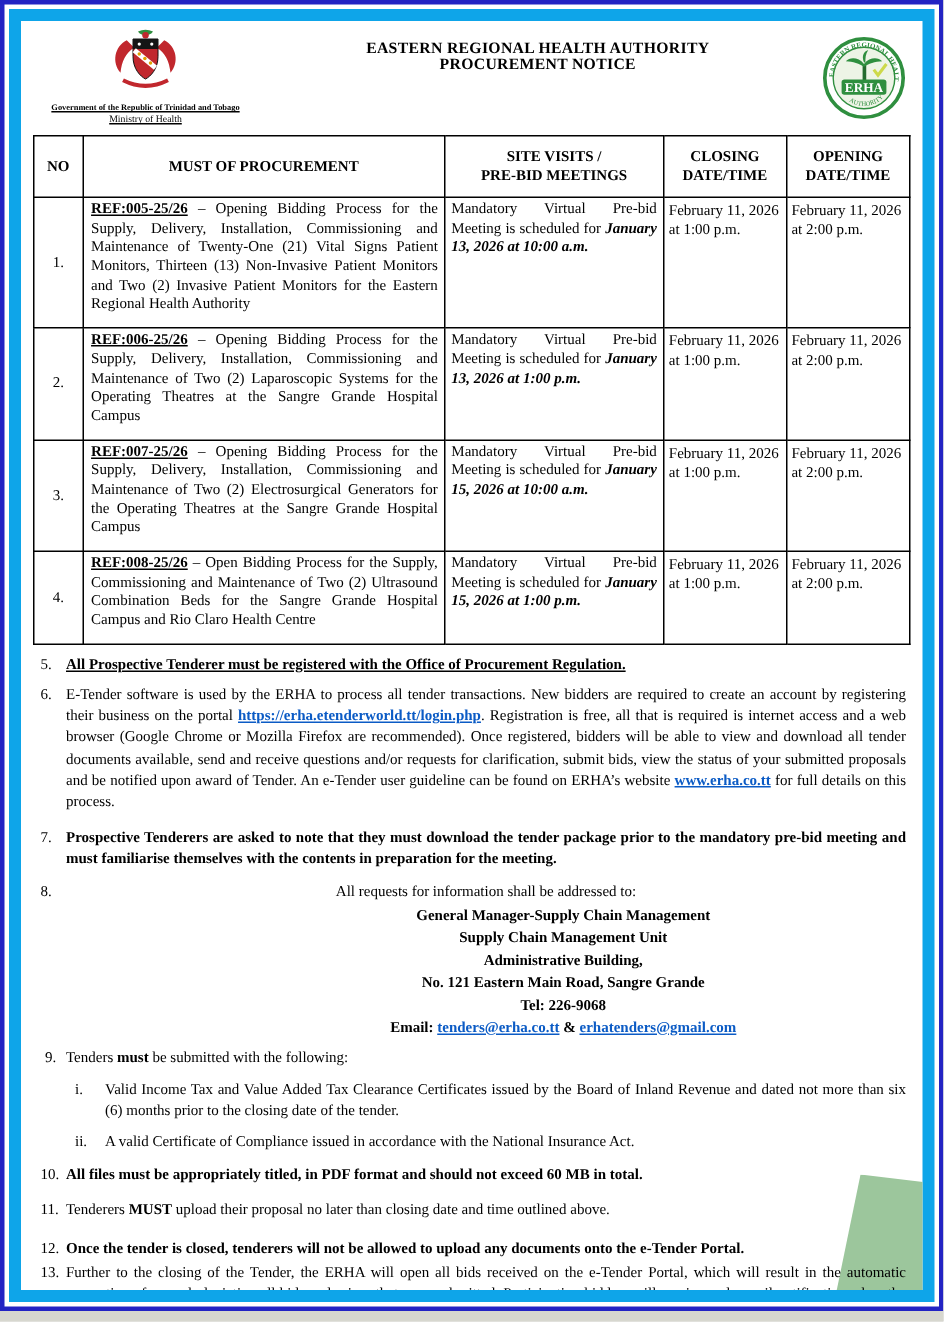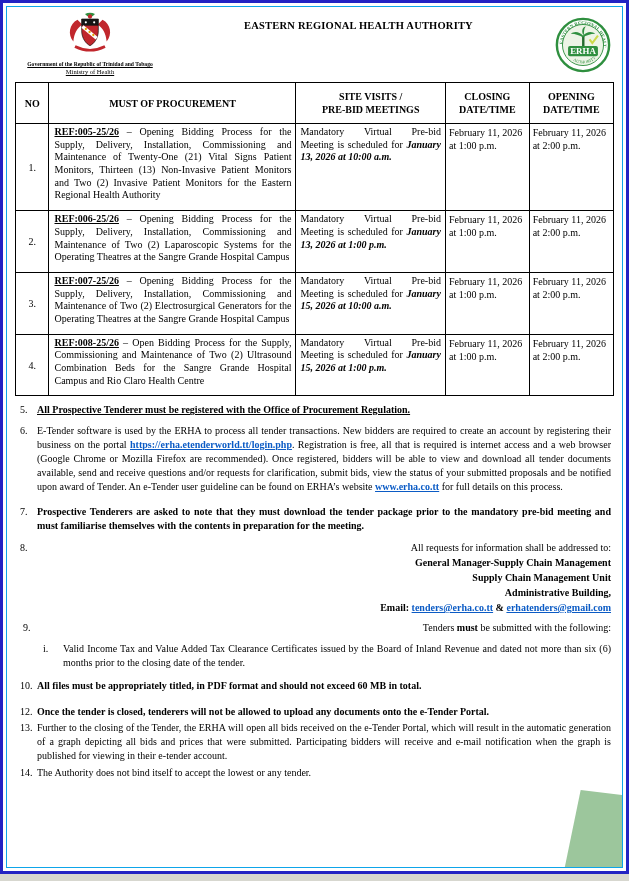--- a/index.html
+++ b/index.html
@@ -1,20 +1,20 @@
 <!DOCTYPE html>
 <html><head>
 <meta charset="utf-8">
 <style>
   * { margin:0; padding:0; box-sizing:border-box; }
   body { font-family:"Liberation Serif","DejaVu Serif",serif; background:#c9c9c2; }
   .stage { position:relative; width:629px; height:881px; background:#d7d7cf; overflow:hidden; }
   .page { position:absolute; top:0; left:0; width:629px; height:874px; background:#fff;
           border:3px solid #2323c3; padding:3px; }
-  .inner { position:relative; height:100%; border:1px solid #0ea5e9; background:#fff;
+  .inner { position:relative; height:100%; border:8px solid #0ea5e9; background:#fff;
            padding:5px 8px 2px 8px; overflow:hidden; }
   .green-corner { position:absolute; right:-9px; bottom:-9px; width:68px; height:86px;
                   background:#9cc69c; clip-path:polygon(26% 0, 100% 7%, 100% 100%, 0 100%); z-index:0; }
   .layer { position:relative; z-index:1; }
 
   
   .hdr { display:flex; align-items:flex-start; margin-bottom:4px; }
   .gov-block { width:150px; text-align:center; flex:0 0 150px; }
   .gov-line { font-size:5.6px; font-weight:bold; text-decoration:underline; margin-top:1px; }
   .ministry { font-size:6.5px; text-decoration:underline; margin-top:1px; }
@@ -72,20 +72,21 @@
             <circle cx="25" cy="20" r="1.4" fill="#e0a100"></circle>
             <circle cx="29.5" cy="23.6" r="1.4" fill="#e0a100"></circle>
             <circle cx="34" cy="27.2" r="1.4" fill="#e0a100"></circle>
             <path d="M12 41 Q30 50 48 41" stroke="#c1272d" stroke-width="3.2" fill="none"></path>
           </svg>
           <div class="gov-line">Government of the Republic of Trinidad and Tobago</div>
           <div class="ministry">Ministry of Health</div>
         </div>
         <div class="title-block">
           <div class="title">EASTERN REGIONAL HEALTH AUTHORITY</div>
+          <div class="title">PROCUREMENT NOTICE</div>
         </div>
         <div class="logo-block">
           <svg width="56" height="58" viewBox="0 0 60 60">
             <circle cx="30" cy="30" r="28" fill="#fff" stroke="#2f8f3f" stroke-width="2.6"></circle>
             <circle cx="30" cy="30" r="22" fill="#edf4e6" stroke="#2f8f3f" stroke-width="1"></circle>
             <defs>
               <path id="arcT" d="M 9 34 A 21.5 21.5 0 1 1 51 34"></path>
               <path id="arcB" d="M 12 37 A 19 19 0 0 0 48 37"></path>
             </defs>
             <text font-size="5" fill="#2f8f3f" font-weight="bold" font-family="Liberation Serif,serif">
@@ -189,45 +190,55 @@
           <span class="body"><span>E-Tender software is used by the ERHA to process all tender transactions. New bidders are required to create an account by registering their business on the portal </span><a class="lnk">https://erha.etenderworld.tt/login.php</a><span>. Registration is free, all that is required is internet access and a web browser (Google Chrome or Mozilla Firefox are recommended). Once registered, bidders will be able to view and download all tender documents available, send and receive questions and/or requests for clarification, submit bids, view the status of your submitted proposals and be notified upon award of Tender. An e-Tender user guideline can be found on ERHA’s website </span><a class="lnk">www.erha.co.tt</a><span> for full details on this process.</span></span>
         </div>
 
         <div class="item" style="margin-top:10px">
           <span class="num">7.</span>
           <span class="body b">Prospective Tenderers are asked to note that they must download the tender package prior to the mandatory pre-bid meeting and must familiarise themselves with the contents in preparation for the meeting.</span>
         </div>
 
         <div class="item" style="margin-top:8px">
           <span class="num">8.</span>
-          <span class="body" style="text-align:right">
+          <span class="body" style="text-align:center">
             <span>All requests for information shall be addressed to:</span>
             <div class="addr">
               <div>General Manager-Supply Chain Management</div>
               <div>Supply Chain Management Unit</div>
               <div>Administrative Building,</div>
+              <div>No. 121 Eastern Main Road, Sangre Grande</div>
+              <div>Tel: 226-9068</div>
               <div><span>Email: </span><a class="lnk">tenders@erha.co.tt</a><span> &amp; </span><a class="lnk">erhatenders@gmail.com</a></div>
             </div>
           </span>
         </div>
 
         <div class="item">
           <span class="num" style="padding-left:8px">9.</span>
-          <span class="body" style="text-align:right"><span>Tenders </span><span class="b">must</span><span> be submitted with the following:</span></span>
+          <span class="body" style="text-align:left"><span>Tenders </span><span class="b">must</span><span> be submitted with the following:</span></span>
         </div>
         <div class="sub">
           <span class="snum">i.</span>
           <span class="sbody">Valid Income Tax and Value Added Tax Clearance Certificates issued by the Board of Inland Revenue and dated not more than six (6) months prior to the closing date of the tender.</span>
         </div>
+        <div class="sub">
+          <span class="snum">ii.</span>
+          <span class="sbody">A valid Certificate of Compliance issued in accordance with the National Insurance Act.</span>
+        </div>
 
         <div class="item" style="margin-top:8px">
           <span class="num">10.</span>
           <span class="body b">All files must be appropriately titled, in PDF format and should not exceed 60 MB in total.</span>
         </div>
 
+        <div class="item" style="margin-top:8px">
+          <span class="num">11.</span>
+          <span class="body"><span>Tenderers </span><span class="b">MUST</span><span> upload their proposal no later than closing date and time outlined above.</span></span>
+        </div>
 
         <div class="item" style="margin-top:12px">
           <span class="num">12.</span>
           <span class="body b">Once the tender is closed, tenderers will not be allowed to upload any documents onto the e-Tender Portal.</span>
         </div>
 
         <div class="item tight">
           <span class="num">13.</span>
           <span class="body">Further to the closing of the Tender, the ERHA will open all bids received on the e-Tender Portal, which will result in the automatic generation of a graph depicting all bids and prices that were submitted. Participating bidders will receive and e-mail notification when the graph is published for viewing in their e-tender account.</span>
         </div>

